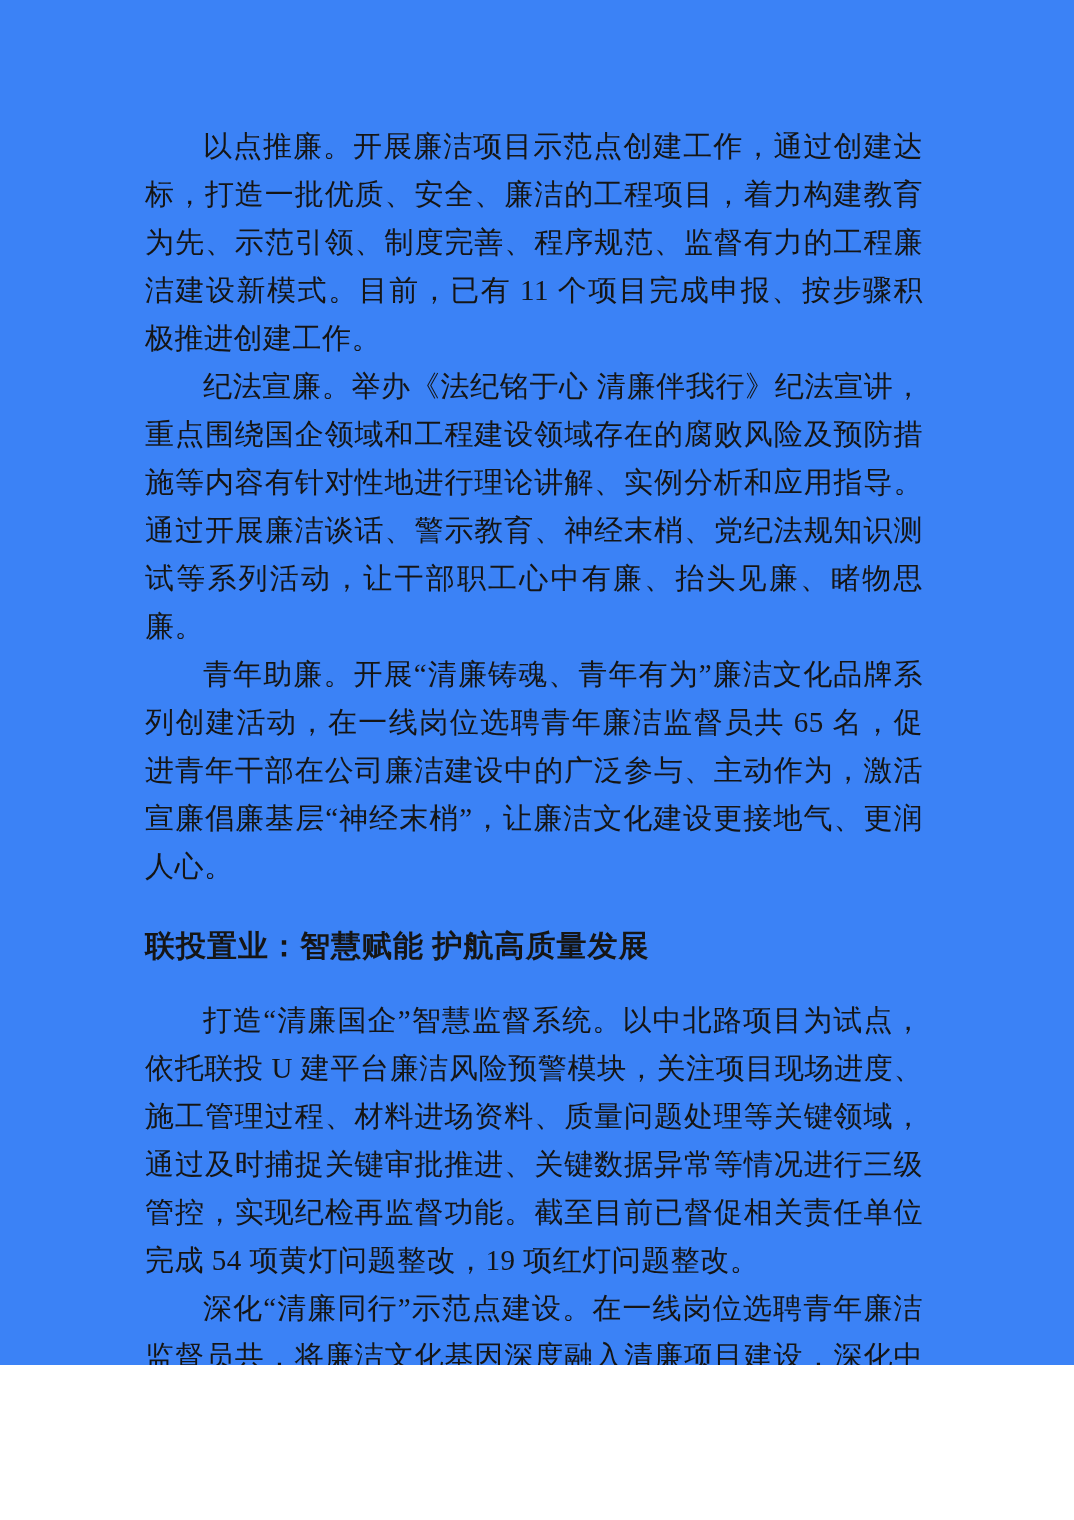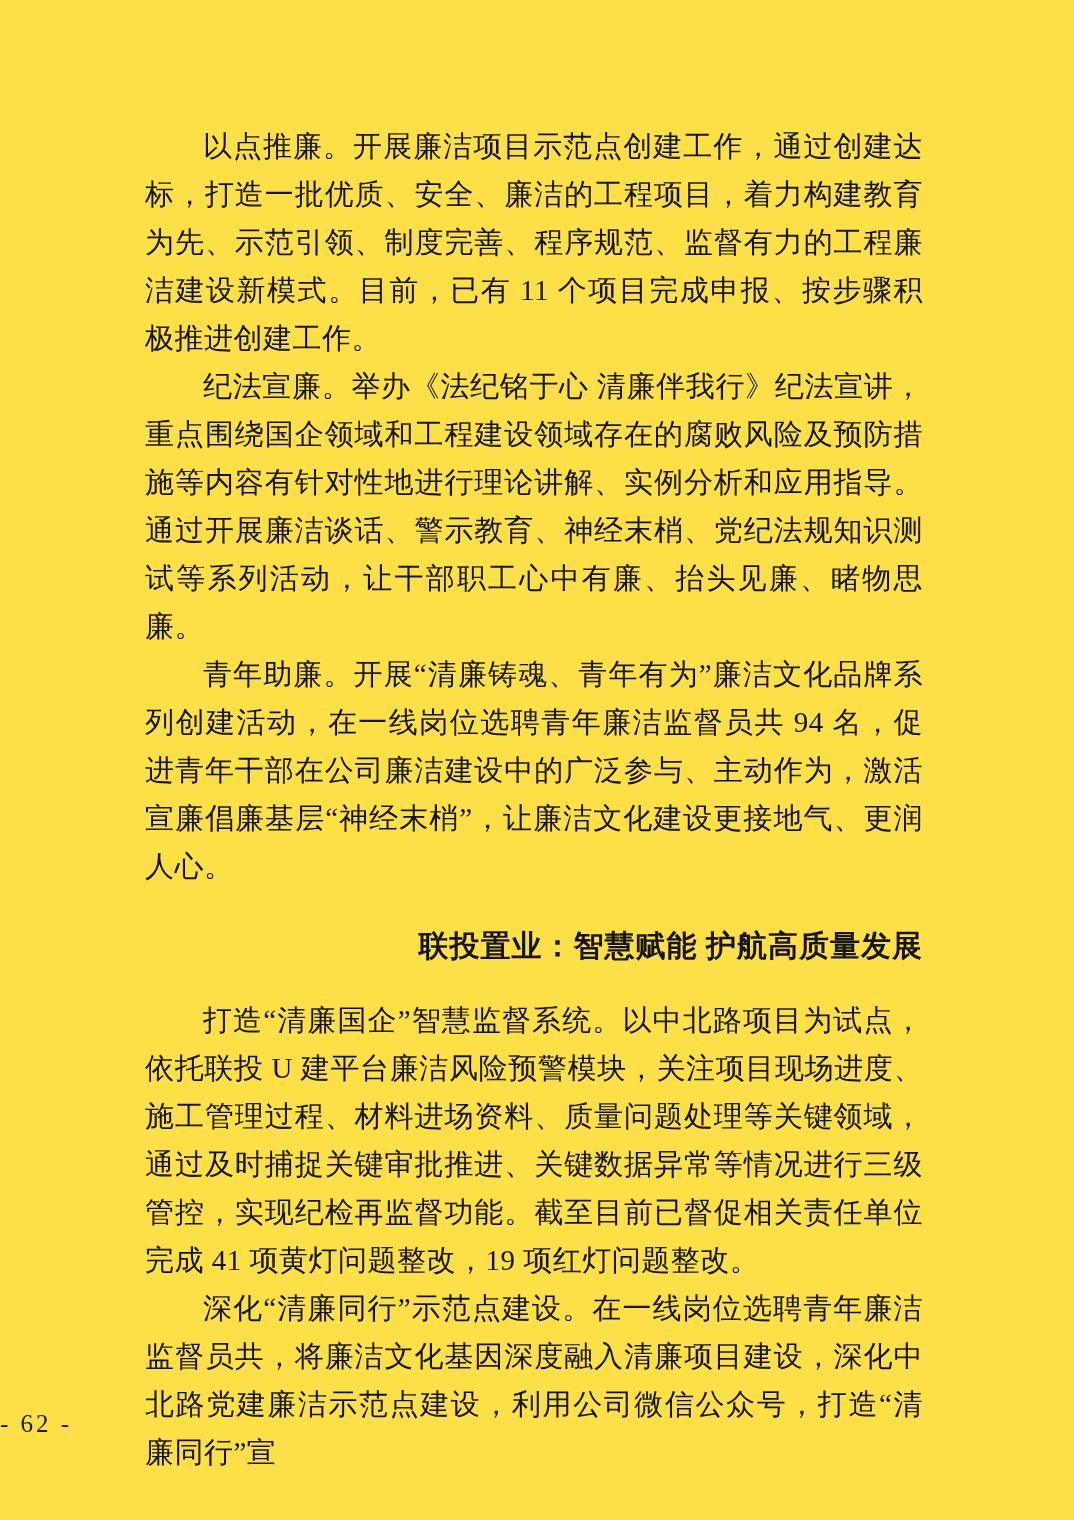--- a/index.html
+++ b/index.html
@@ -3,22 +3,22 @@
 <meta charset="utf-8">
 <style>
   html, body {
     margin: 0;
     padding: 0;
     background: #ffffff;
   }
   .page {
     position: relative;
     width: 1074px;
-    height: 1520px;
-    background: #fde047;
+    height: 1365px;
+    background: #3b82f6;
     overflow: hidden;
     font-family: "Liberation Serif", "DejaVu Serif", serif;
     color: #151515;
   }
   .content {
     position: absolute;
     left: 145px;
     top: 122px;
     width: 778px;
   }
@@ -29,21 +29,21 @@
     text-align: justify;
     text-justify: inter-ideograph;
     text-indent: 2em;
     letter-spacing: 0.5px;
   }
   .heading {
     margin: 32px 0 26px 0;
     font-size: 30px;
     line-height: 48px;
     font-weight: 700;
-    text-align: right;
+    text-align: left;
     text-indent: 0;
     letter-spacing: 1px;
   }
   .footer {
     position: absolute;
     left: 0;
     right: 0;
     top: 1408px;
     text-align: left;
     font-size: 25px;
@@ -52,19 +52,19 @@
     color: #1a1a1a;
   }
 </style>
 </head>
 <body>
 
 <div class="page">
   <div class="content">
     <p class="para">以点推廉。开展廉洁项目示范点创建工作，通过创建达标，打造一批优质、安全、廉洁的工程项目，着力构建教育为先、示范引领、制度完善、程序规范、监督有力的工程廉洁建设新模式。目前，已有 11 个项目完成申报、按步骤积极推进创建工作。</p>
     <p class="para">纪法宣廉。举办《法纪铭于心 清廉伴我行》纪法宣讲，重点围绕国企领域和工程建设领域存在的腐败风险及预防措施等内容有针对性地进行理论讲解、实例分析和应用指导。通过开展廉洁谈话、警示教育、神经末梢、党纪法规知识测试等系列活动，让干部职工心中有廉、抬头见廉、睹物思廉。</p>
-    <p class="para">青年助廉。开展“清廉铸魂、青年有为”廉洁文化品牌系列创建活动，在一线岗位选聘青年廉洁监督员共 94 名，促进青年干部在公司廉洁建设中的广泛参与、主动作为，激活宣廉倡廉基层“神经末梢”，让廉洁文化建设更接地气、更润人心。</p>
+    <p class="para">青年助廉。开展“清廉铸魂、青年有为”廉洁文化品牌系列创建活动，在一线岗位选聘青年廉洁监督员共 65 名，促进青年干部在公司廉洁建设中的广泛参与、主动作为，激活宣廉倡廉基层“神经末梢”，让廉洁文化建设更接地气、更润人心。</p>
     <h2 class="heading">联投置业：智慧赋能 护航高质量发展</h2>
-    <p class="para">打造“清廉国企”智慧监督系统。以中北路项目为试点，依托联投 U 建平台廉洁风险预警模块，关注项目现场进度、施工管理过程、材料进场资料、质量问题处理等关键领域，通过及时捕捉关键审批推进、关键数据异常等情况进行三级管控，实现纪检再监督功能。截至目前已督促相关责任单位完成 41 项黄灯问题整改，19 项红灯问题整改。</p>
+    <p class="para">打造“清廉国企”智慧监督系统。以中北路项目为试点，依托联投 U 建平台廉洁风险预警模块，关注项目现场进度、施工管理过程、材料进场资料、质量问题处理等关键领域，通过及时捕捉关键审批推进、关键数据异常等情况进行三级管控，实现纪检再监督功能。截至目前已督促相关责任单位完成 54 项黄灯问题整改，19 项红灯问题整改。</p>
     <p class="para">深化“清廉同行”示范点建设。在一线岗位选聘青年廉洁监督员共，将廉洁文化基因深度融入清廉项目建设，深化中北路党建廉洁示范点建设，利用公司微信公众号，打造“清廉同行”宣</p>
   </div>
   <div class="footer">- 62 -</div>
 </div>
 
 </body></html>

